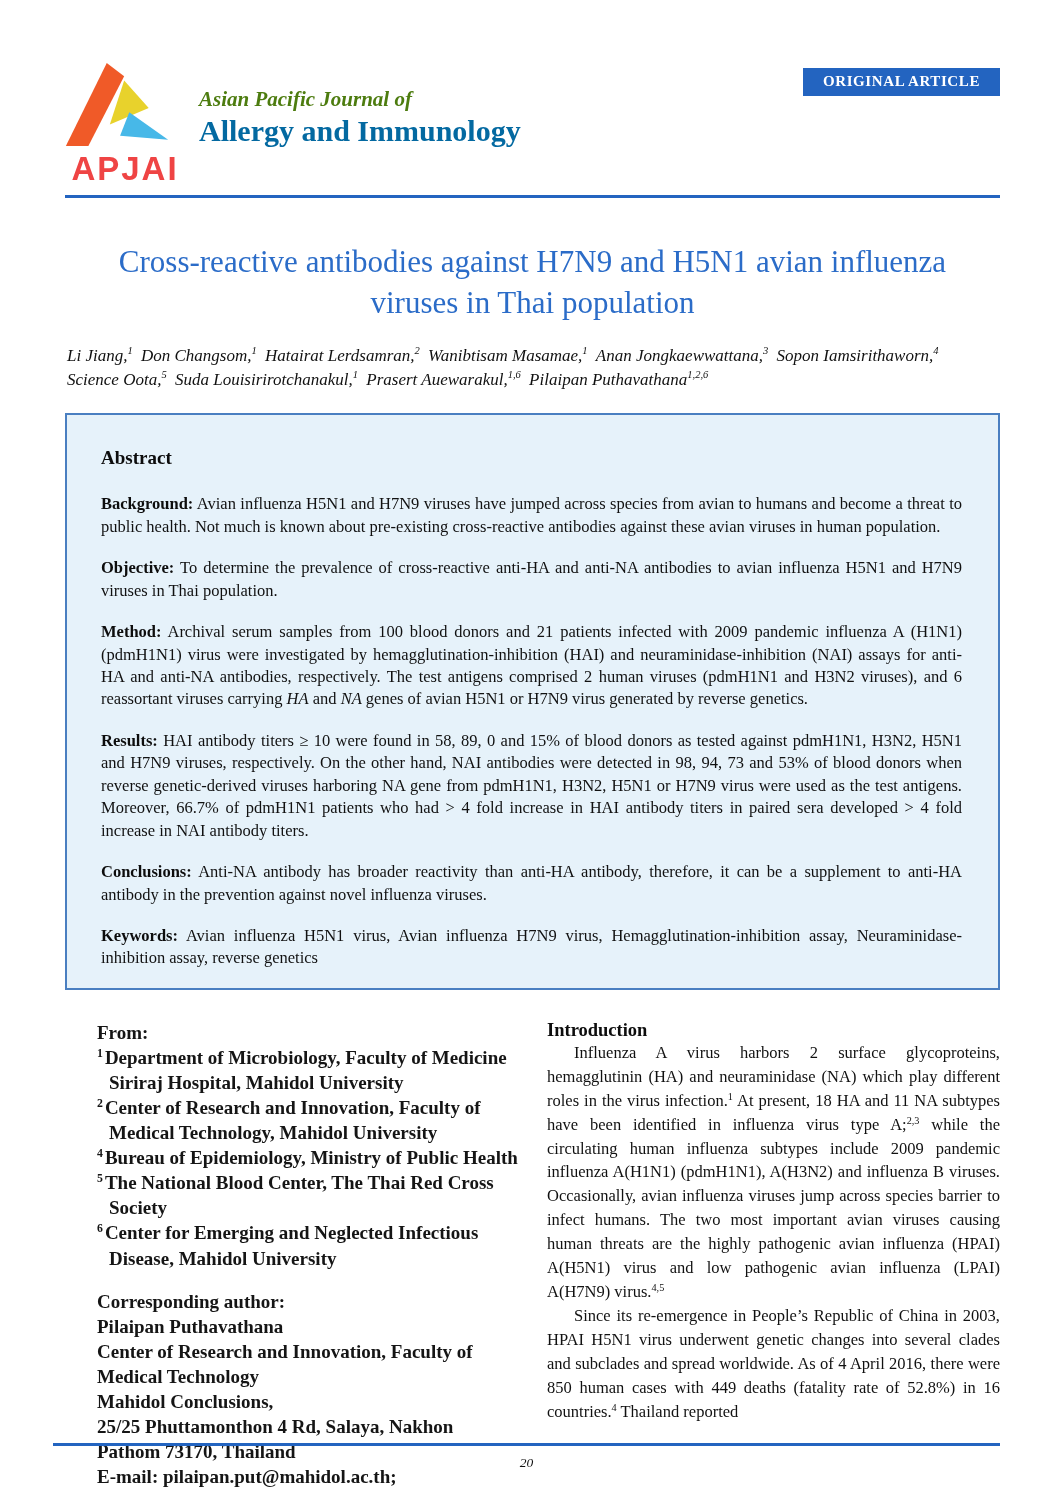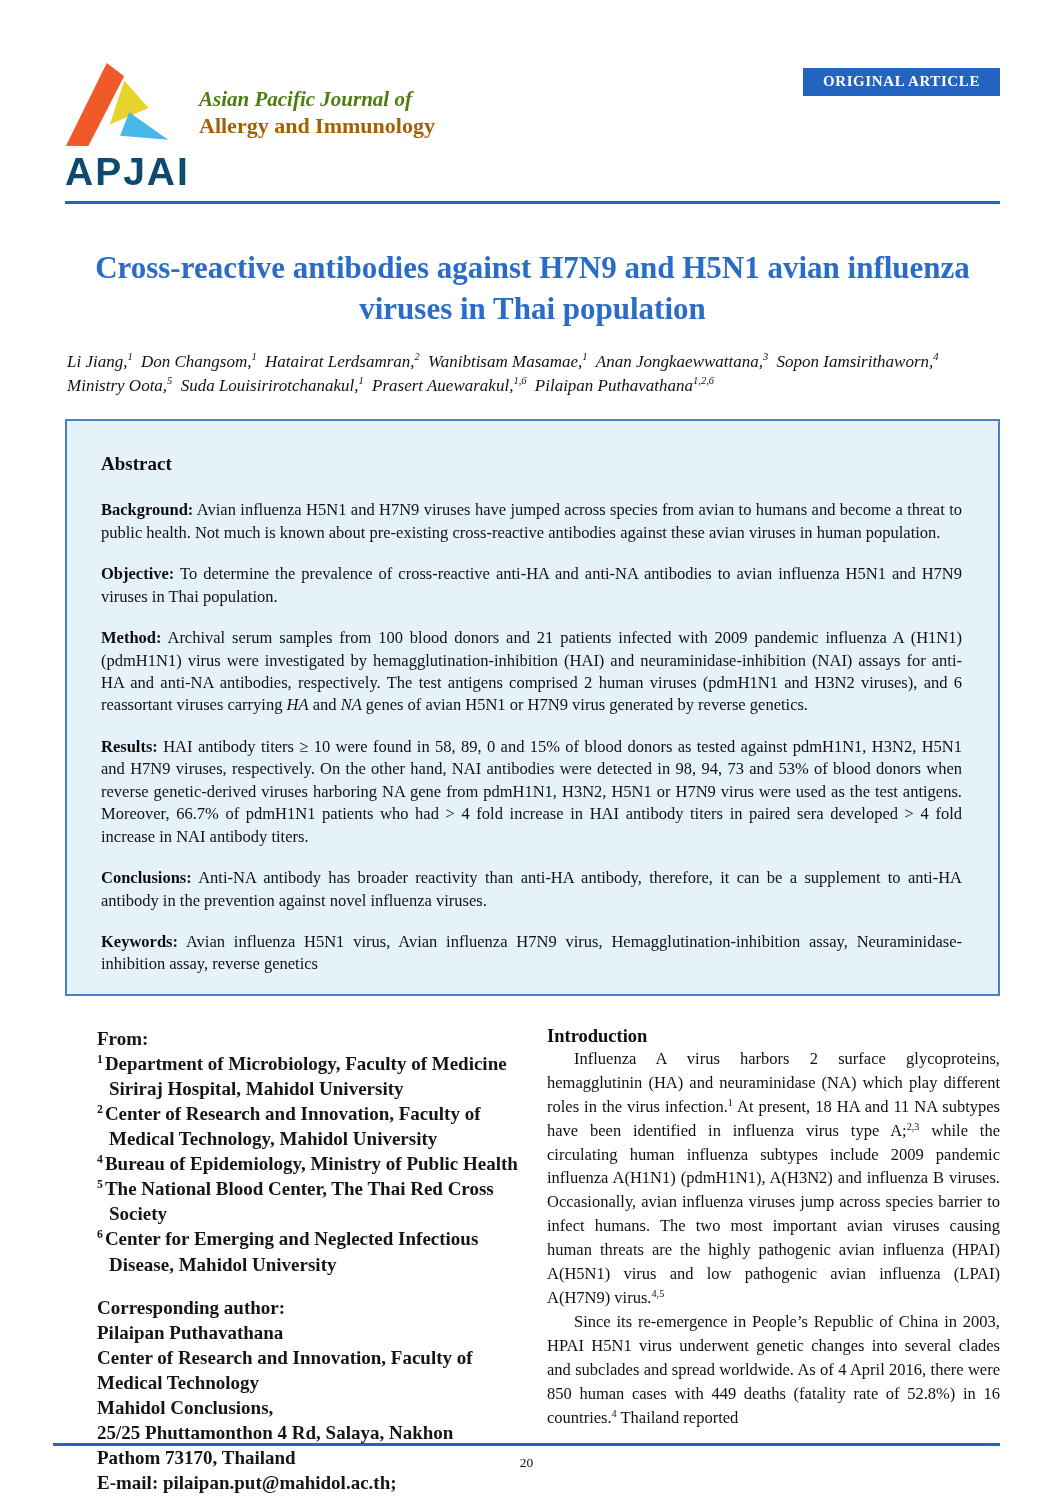--- a/index.html
+++ b/index.html
@@ -19,35 +19,35 @@
     position:relative;overflow:hidden;
     font-family:"Liberation Serif",serif;color:#151515;
     padding:60px 58px 0 65px;
   }
   
   .header{display:flex;align-items:flex-start;}
   .logo-block{width:120px;flex:0 0 auto;text-align:left;}
   .logo-mark{display:block;}
   .logo-acronym{
     font-family:"Liberation Sans",sans-serif;font-weight:bold;
-    font-size:39px;letter-spacing:2px;color:#0c4a6e;line-height:1;margin-top:2px;text-align:center;
+    font-size:33px;letter-spacing:2px;color:#ef4444;line-height:1;margin-top:2px;text-align:center;
   }
   .journal-names{margin-left:14px;padding-top:27px;}
   .jn-top{font-style:italic;font-weight:600;font-size:21px;color:#4d7c0f;line-height:1.2;}
-  .jn-bottom{font-weight:bold;font-size:22px;color:#a16207;line-height:1.2;margin-top:1px;}
+  .jn-bottom{font-weight:bold;font-size:30px;color:#0369a1;line-height:1.2;margin-top:1px;}
   .banner{
     margin-left:auto;margin-top:8px;
     background:var(--accent-blue);color:#fff;
     font-weight:bold;font-size:15px;letter-spacing:0.6px;
     padding:5px 20px 6px 20px;white-space:nowrap;
   }
   .header-rule{height:3px;background:var(--accent-blue);margin-top:10px;}
   
   .article-title{
-    color:var(--title-blue);font-weight:bold;font-size:31px;line-height:1.32;
+    color:var(--title-blue);font-weight:normal;font-size:31px;line-height:1.32;
     text-align:center;max-width:900px;margin:44px auto 16px auto;
   }
   .authors{
     text-align:left;font-style:italic;font-size:17px;line-height:1.4;
     margin-top:20px;color:#111;
   }
   .author{white-space:nowrap;margin:0 2px;}
   sup{font-size:62%;line-height:0;}
   
   .abstract-box{
@@ -71,21 +71,21 @@
   .aff{font-weight:600;padding-left:12px;text-indent:-12px;}
   .aff sup{margin-right:2px;}
   .corresponding{margin-top:18px;}
   .corr-line{font-weight:600;}
   .intro-heading{font-weight:bold;font-size:18.5px;color:#0d0d0d;}
   .intro-p{
     font-size:16.5px;line-height:1.45;text-align:justify;
     text-indent:27px;margin:0;color:#111;
   }
   
-  .footer{position:absolute;left:53px;right:58px;bottom:26px;}
+  .footer{position:absolute;left:53px;right:58px;bottom:26px;font-style:italic;}
   .footer-rule{height:3px;background:var(--accent-blue);}
   .page-number{text-align:center;font-size:13.5px;margin-top:9px;color:#111;}
 </style>
 </head>
 <body>
 
 <div class="page">
 
   <div class="header">
     <div class="logo-block">
@@ -114,21 +114,21 @@
       <span class="author"><span>Don Changsom,</span><sup>1</sup></span>
     
       <span class="author"><span>Hatairat Lerdsamran,</span><sup>2</sup></span>
     
       <span class="author"><span>Wanibtisam Masamae,</span><sup>1</sup></span>
     
       <span class="author"><span>Anan Jongkaewwattana,</span><sup>3</sup></span>
     
       <span class="author"><span>Sopon Iamsirithaworn,</span><sup>4</sup></span>
     <br>
-      <span class="author"><span>Ministry Oota,</span><sup>5</sup></span>
+      <span class="author"><span>Science Oota,</span><sup>5</sup></span>
     
       <span class="author"><span>Suda Louisirirotchanakul,</span><sup>1</sup></span>
     
       <span class="author"><span>Prasert Auewarakul,</span><sup>1,6</sup></span>
     
       <span class="author"><span>Pilaipan Puthavathana</span><sup>1,2,6</sup></span>
     </div>
 
   <div class="abstract-box">
     <div class="abs-heading">Abstract</div>

